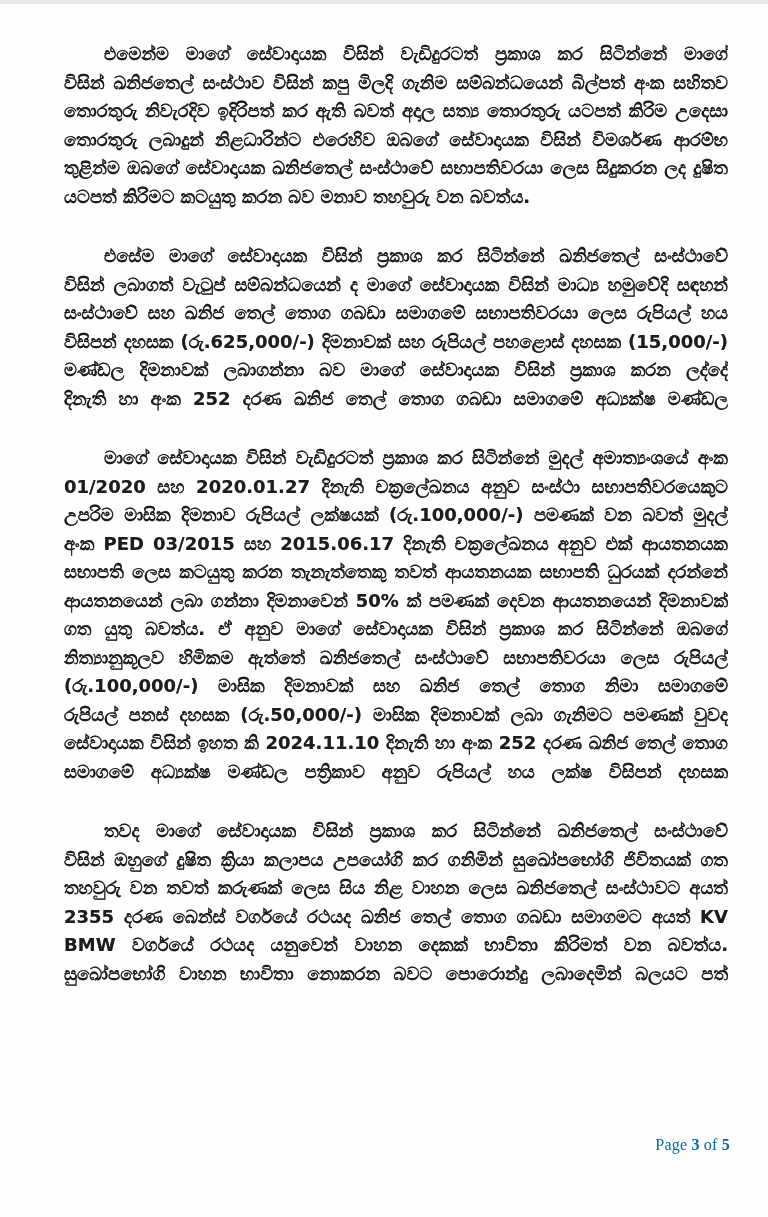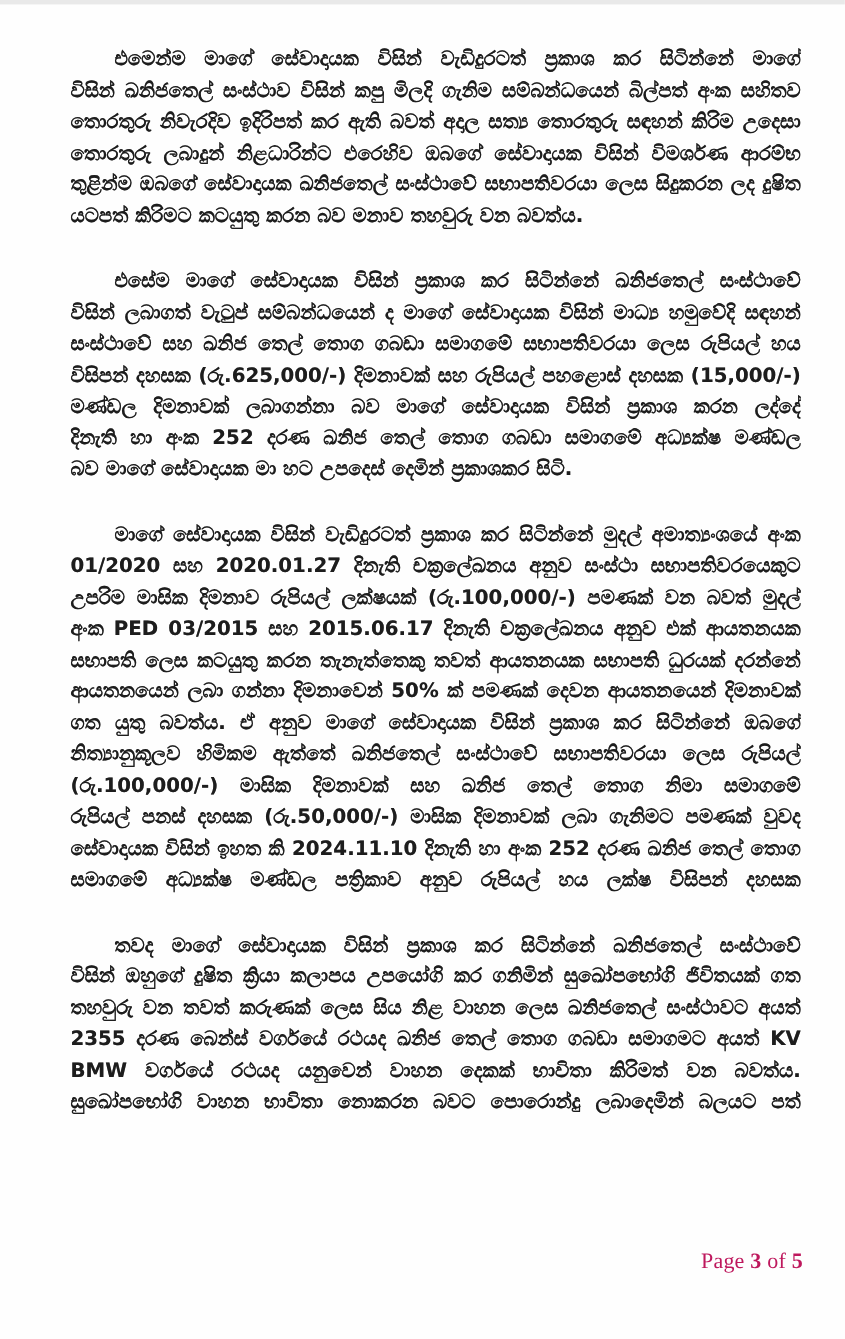--- a/index.html
+++ b/index.html
@@ -45,50 +45,49 @@
     text-indent: 40px;
   }
   .line.last-left {
     text-align-last: left;
   }
   .footer {
     position: absolute;
     top: 1136px;
     right: 38px;
     font-family: "Liberation Serif", serif;
-    font-size: 20px;
-    color: #be185d;
+    font-size: 16px;
+    color: #0369a1;
     letter-spacing: 0.2px;
   }
   .footer .num {
     font-weight: 700;
   }
 </style>
 </head>
 <body style="background: rgb(254, 254, 254);">
 
 <div class="scan-edge-top" style="background: rgb(233, 233, 233);"></div>
 
 <main class="body-text" id="paragraphs" style="color: rgb(29, 29, 29);">
     <div class="para">
       <div class="line first-line">එමෙන්ම මාගේ සේවාදායක විසින් වැඩිදුරටත් ප්‍රකාශ කර සිටින්නේ මාගේ සේවාදායක</div>
       <div class="line">විසින් ඛනිජතෙල් සංස්ථාව විසින් කපු මිලදි ගැනිම සම්බන්ධයෙන් බිල්පත් අංක සහිතව සත්‍ය</div>
-      <div class="line">තොරතුරු නිවැරදිව ඉදිරිපත් කර ඇති බවත් අදාල සත්‍ය තොරතුරු සඳහන් කිරිම උදෙසා</div>
+      <div class="line">තොරතුරු නිවැරදිව ඉදිරිපත් කර ඇති බවත් අදාල සත්‍ය තොරතුරු යටපත් කිරිම උදෙසා</div>
       <div class="line">තොරතුරු ලබාදුන් නිළධාරින්ට එරෙහිව ඔබගේ සේවාදායක විසින් විමර්ශණ ආරම්භ කිරිම</div>
       <div class="line">තුළින්ම ඔබගේ සේවාදායක ඛනිජතෙල් සංස්ථාවේ සභාපතිවරයා ලෙස සිදුකරන ලද දුෂිත ක්‍රියා</div>
       <div class="line last-left">යටපත් කිරිමට කටයුතු කරන බව මනාව තහවුරු වන බවත්ය.</div>
     </div>
     <div class="para">
       <div class="line first-line">එසේම මාගේ සේවාදායක විසින් ප්‍රකාශ කර සිටින්නේ ඛනිජතෙල් සංස්ථාවේ සභාපතිවරයා</div>
       <div class="line">විසින් ලබාගත් වැටුප් සම්බන්ධයෙන් ද මාගේ සේවාදායක විසින් මාධ්‍ය හමුවේදි සඳහන් කරන</div>
       <div class="line">සංස්ථාවේ සහ ඛනිජ තෙල් තොග ගබඩා සමාගමේ සභාපතිවරයා ලෙස රුපියල් හය ලක්ෂ</div>
       <div class="line">විසිපන් දහසක (රු.625,000/-) දිමනාවක් සහ රුපියල් පහළොස් දහසක (15,000/-) අධ්‍යක්ෂ</div>
       <div class="line">මණ්ඩල දිමනාවක් ලබාගන්නා බව මාගේ සේවාදායක විසින් ප්‍රකාශ කරන ලද්දේ 2024.11.10</div>
       <div class="line">දිනැති හා අංක 252 දරණ ඛනිජ තෙල් තොග ගබඩා සමාගමේ අධ්‍යක්ෂ මණ්ඩල පත්‍රිකාව අනුව</div>
-      <div class="line last-left">බව මාගේ සේවාදායක මා හට උපදෙස් දෙමින් ප්‍රකාශකර සිටි.</div>
     </div>
     <div class="para">
       <div class="line first-line">මාගේ සේවාදායක විසින් වැඩිදුරටත් ප්‍රකාශ කර සිටින්නේ මුදල් අමාත්‍යංශයේ අංක PED</div>
       <div class="line">01/2020 සහ 2020.01.27 දිනැති චක්‍රලේඛනය අනුව සංස්ථා සභාපතිවරයෙකුට ලබාගත හැකි</div>
       <div class="line">උපරිම මාසික දිමනාව රුපියල් ලක්ෂයක් (රු.100,000/-) පමණක් වන බවත් මුදල් අමාත්‍යංශයේ</div>
       <div class="line">අංක PED 03/2015 සහ 2015.06.17 දිනැති චක්‍රලේඛනය අනුව එක් ආයතනයක පූර්ණකාලිනව</div>
       <div class="line">සභාපති ලෙස කටයුතු කරන තැනැත්තෙකු තවත් ආයතනයක සභාපති ධුරයක් දරන්නේ නම් පළමු</div>
       <div class="line">ආයතනයෙන් ලබා ගන්නා දිමනාවෙන් 50% ක් පමණක් දෙවන ආයතනයෙන් දිමනාවක් ලෙස ලබා</div>
       <div class="line">ගත යුතු බවත්ය. ඒ අනුව මාගේ සේවාදායක විසින් ප්‍රකාශ කර සිටින්නේ ඔබගේ සේවාදායකහට</div>
       <div class="line">නිත්‍යානුකූලව හිමිකම ඇත්තේ ඛනිජතෙල් සංස්ථාවේ සභාපතිවරයා ලෙස රුපියල් ලක්ෂයක</div>

